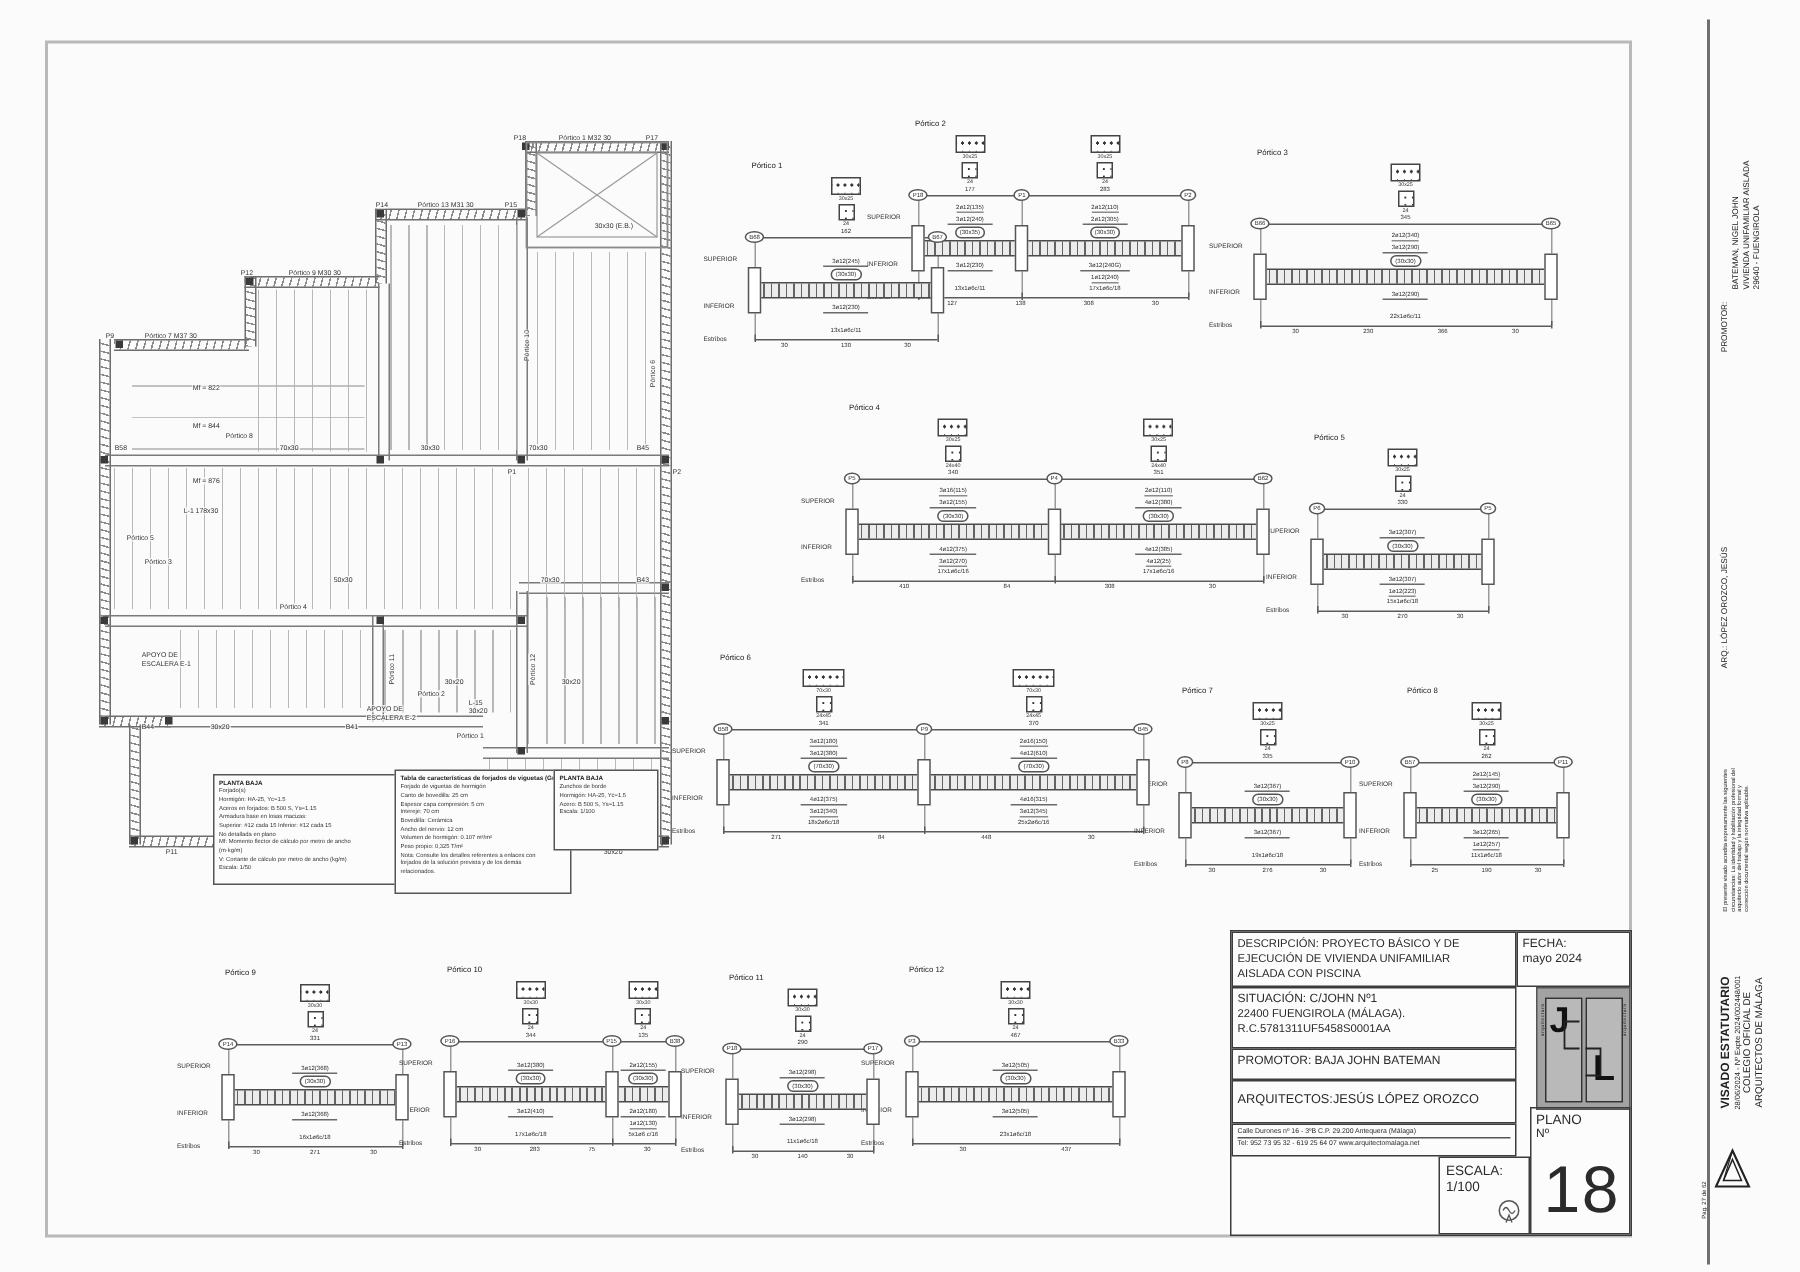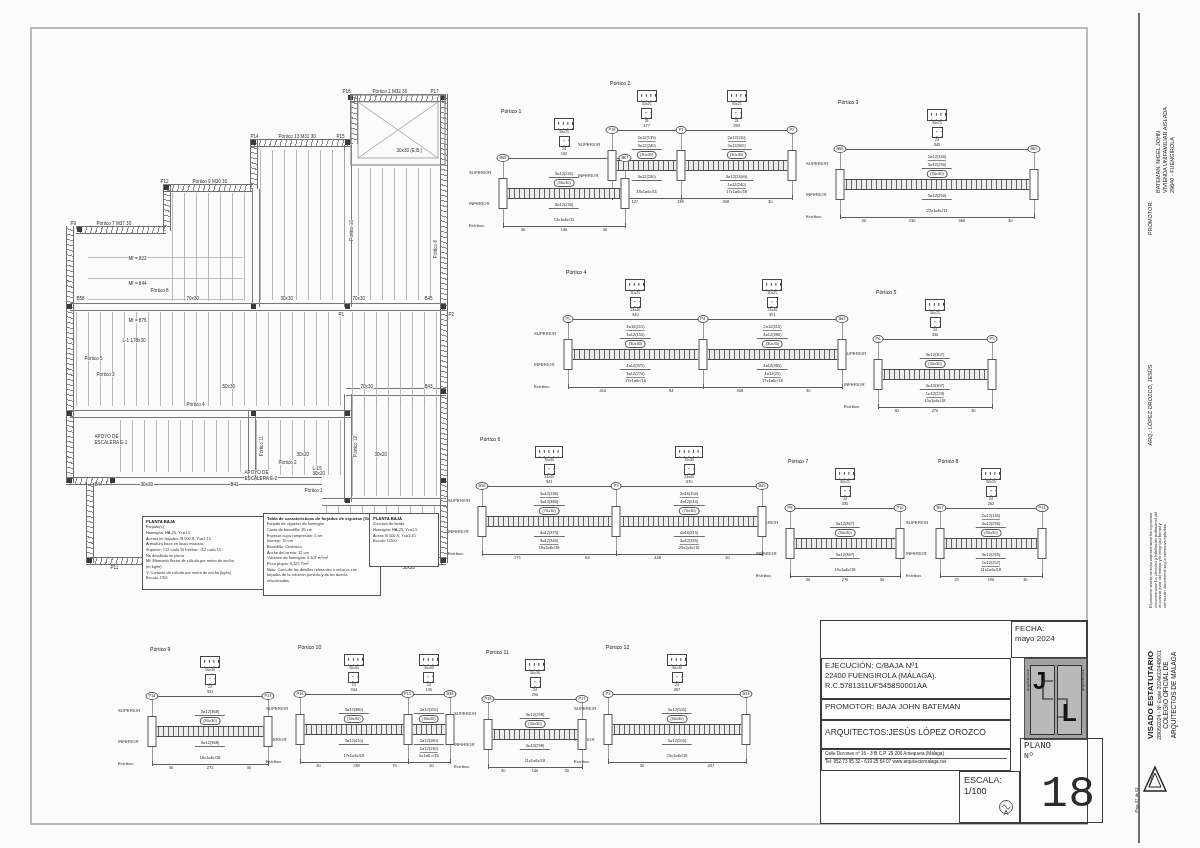--- a/index.html
+++ b/index.html
@@ -716,27 +716,32 @@
         <div class="note-title">PLANTA BAJA</div>
         <div class="note-line">Zunchos de borde</div>
         <div class="note-line">Hormigón: HA-25, Yc=1.5</div>
         <div class="note-line">Acero: B 500 S, Ys=1.15</div>
         <div class="note-line">Escala: 1/100</div>
       </div>
     </div>
 
   <div class="tblock">
 
+    <div class="tb-cell tb-b tb-text" style="left:0;top:0;width:190px;height:37px;">
+      <div>DESCRIPCIÓN: PROYECTO BÁSICO Y DE</div>
+      <div>EJECUCIÓN DE VIVIENDA UNIFAMILIAR</div>
+      <div>AISLADA CON PISCINA</div>
+    </div>
     <div class="tb-cell tb-b tb-text" style="left:190px;top:0;width:76px;height:37px;font-size:8px;">
       <div>FECHA:</div>
       <div>mayo  2024</div>
     </div>
 
     <div class="tb-cell tb-b tb-text" style="left:0;top:37px;width:190px;height:41px;">
-      <div style="font-size:8px;">EJECUCIÓN:  C/BAJA Nº1</div>
+      <div style="font-size:8px;">SITUACIÓN:  C/JOHN Nº1</div>
       <div>22400 FUENGIROLA (MÁLAGA).</div>
       <div>R.C.5781311UF5458S0001AA</div>
     </div>
 
     <div class="tb-cell tb-b tb-text" style="left:0;top:78px;width:190px;height:21px;font-size:8px;">
       <div>PROMOTOR: BAJA JOHN BATEMAN</div>
     </div>
 
     <div class="tb-cell tb-b tb-text" style="left:0;top:99px;width:190px;height:29px;font-size:8.5px;">
       <div style="margin-top:4px;">ARQUITECTOS:JESÚS LÓPEZ OROZCO</div>
@@ -761,21 +766,21 @@
       <div class="jl-pane" style="left:32px;top:6px;width:23px;height:68px;"></div>
       <div class="jl-letter" style="left:8px;top:8px;">J</div>
       <div class="jl-letter" style="left:37px;top:40px;">L</div>
       <div class="vtiny" style="left:1px;top:10px;">arquitectura</div>
       <div class="vtiny" style="right:1px;top:10px;">arquitectura</div>
       <svg width="61" height="80" viewBox="0 0 61 80" style="position:absolute;left:0;top:0;">
         <path d="M28 22 h-10 v18 h10" fill="none" stroke="#222" stroke-width="1.2"></path>
         <path d="M32 58 h10 v-18 h-10" fill="none" stroke="#222" stroke-width="1.2"></path>
       </svg>
     </div>
-    <div class="tb-cell tb-b" style="left:199px;top:117px;width:83px;height:85px;font-family:Liberation Mono, monospace;">
+    <div class="tb-cell tb-b" style="left:199px;top:117px;width:67px;height:85px;">
       <div style="font-size:9px;padding:2px 3px 0 3px;">PLANO</div>
       <div style="font-size:8px;padding:0 3px;">Nº</div>
       <div class="big18" style="position:absolute;right:6px;bottom:6px;">18</div>
     </div>
   </div>
 
   <div class="rot" style="left:1165px;top:150px;font-size:5.5px;text-align:left;">
     <div class="ln">BATEMAN, NIGEL JOHN</div>
     <div class="ln">VIVIENDA UNIFAMILIAR AISLADA</div>
     <div class="ln">29640 - FUENGIROLA</div>

